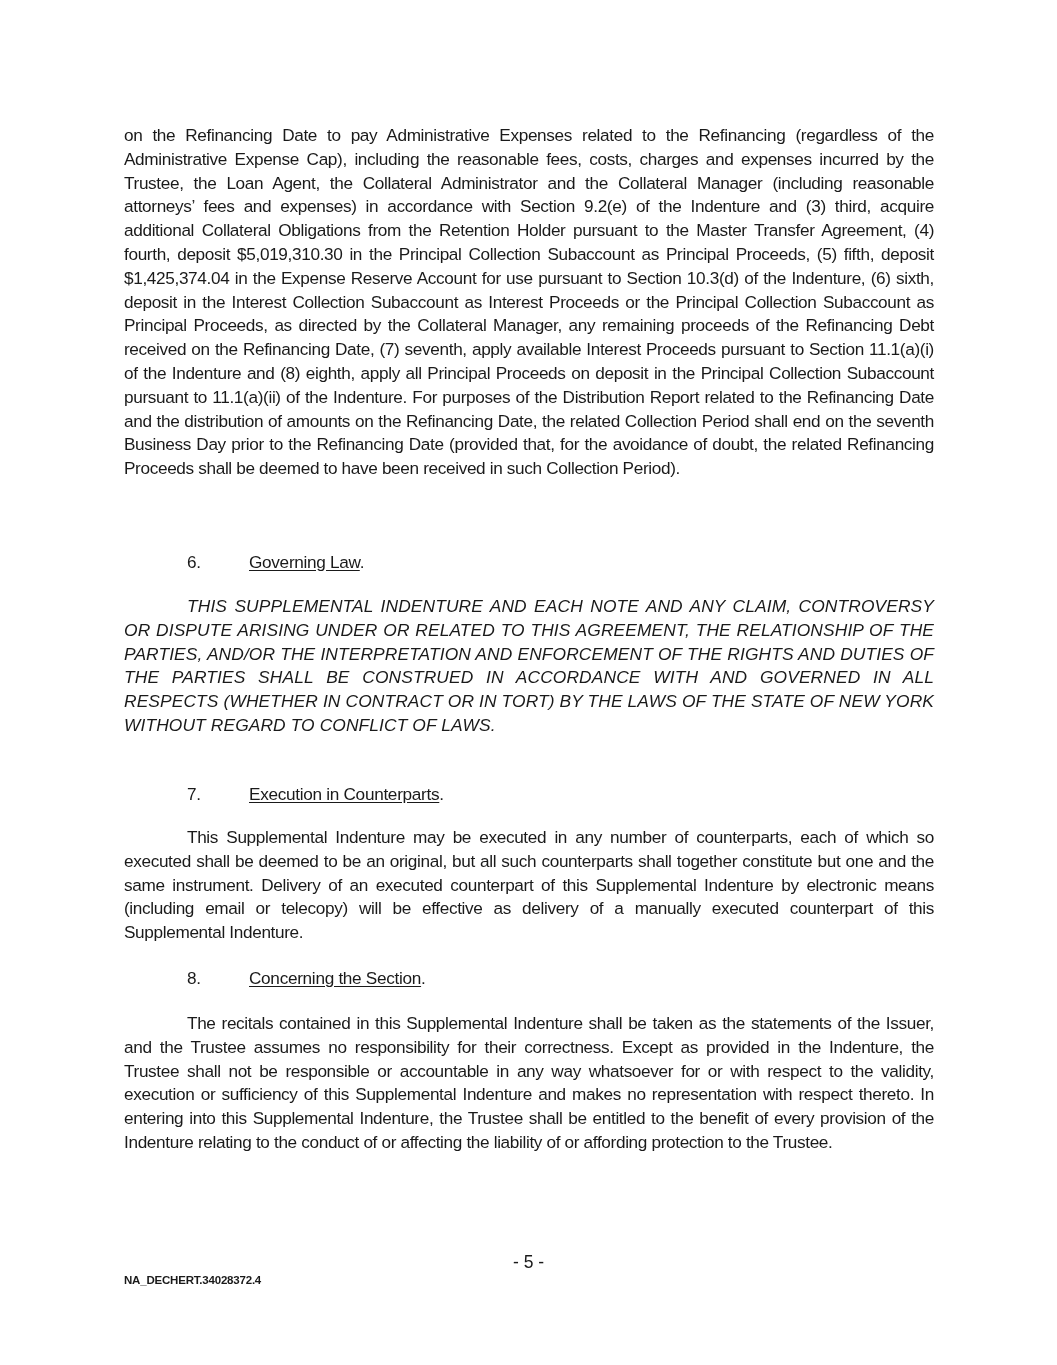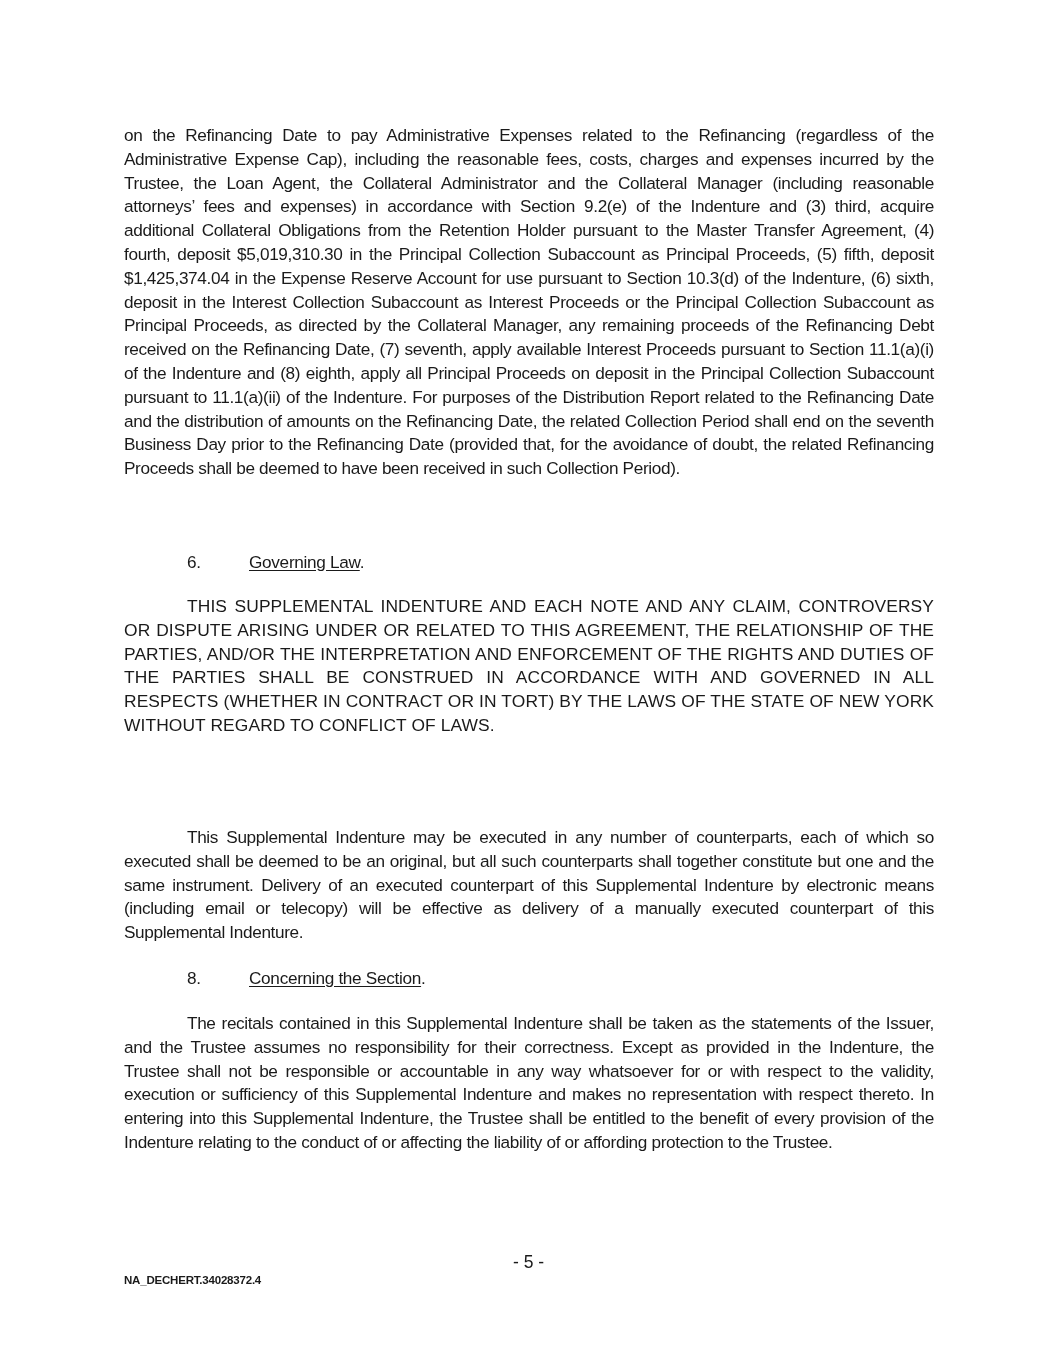--- a/index.html
+++ b/index.html
@@ -31,20 +31,21 @@
       text-align: justify;
       letter-spacing: -0.35px;
       word-spacing: 0px;
     }
     .text-block.indent {
       text-indent: 63px;
     }
     .text-block.caps {
       letter-spacing: 0.1px;
       font-size: 17.4px;
+      font-style: italic;
     }
     .heading {
       position: absolute;
       left: 187px;
       font-size: 17.2px;
       line-height: 23.8px;
       letter-spacing: -0.3px;
       white-space: nowrap;
     }
     .heading .num {
@@ -80,20 +81,23 @@
 
 <div class="page">
 
   <p class="text-block" style="top:124px;margin:0;">on the Refinancing Date to pay Administrative Expenses related to the Refinancing (regardless of the Administrative Expense Cap), including the reasonable fees, costs, charges and expenses incurred by the Trustee, the Loan Agent, the Collateral Administrator and the Collateral Manager (including reasonable attorneys’ fees and expenses) in accordance with Section 9.2(e) of the Indenture and (3) third, acquire additional Collateral Obligations from the Retention Holder pursuant to the Master Transfer Agreement, (4) fourth, deposit $5,019,310.30 in the Principal Collection Subaccount as Principal Proceeds, (5) fifth, deposit $1,425,374.04 in the Expense Reserve Account for use pursuant to Section 10.3(d) of the Indenture, (6) sixth, deposit in the Interest Collection Subaccount as Interest Proceeds or the Principal Collection Subaccount as Principal Proceeds, as directed by the Collateral Manager, any remaining proceeds of the Refinancing Debt received on the Refinancing Date, (7) seventh, apply available Interest Proceeds pursuant to Section 11.1(a)(i) of the Indenture and (8) eighth, apply all Principal Proceeds on deposit in the Principal Collection Subaccount pursuant to 11.1(a)(ii) of the Indenture. For purposes of the Distribution Report related to the Refinancing Date and the distribution of amounts on the Refinancing Date, the related Collection Period shall end on the seventh Business Day prior to the Refinancing Date (provided that, for the avoidance of doubt, the related Refinancing Proceeds shall be deemed to have been received in such Collection Period).</p>
 
   <div class="heading" style="top:551px;">
     <span class="num">6.</span><span class="title">Governing Law</span><span>.</span>
   </div>
   <p class="text-block indent caps" style="top:595px;margin:0;">THIS SUPPLEMENTAL INDENTURE AND EACH NOTE AND ANY CLAIM, CONTROVERSY OR DISPUTE ARISING UNDER OR RELATED TO THIS AGREEMENT, THE RELATIONSHIP OF THE PARTIES, AND/OR THE INTERPRETATION AND ENFORCEMENT OF THE RIGHTS AND DUTIES OF THE PARTIES SHALL BE CONSTRUED IN ACCORDANCE WITH AND GOVERNED IN ALL RESPECTS (WHETHER IN CONTRACT OR IN TORT) BY THE LAWS OF THE STATE OF NEW YORK WITHOUT REGARD TO CONFLICT OF LAWS.</p>
 
+  <div class="heading" style="top:783px;">
+    <span class="num">7.</span><span class="title">Execution in Counterparts</span><span>.</span>
+  </div>
   <p class="text-block indent" style="top:826px;margin:0;">This Supplemental Indenture may be executed in any number of counterparts, each of which so executed shall be deemed to be an original, but all such counterparts shall together constitute but one and the same instrument. Delivery of an executed counterpart of this Supplemental Indenture by electronic means (including email or telecopy) will be effective as delivery of a manually executed counterpart of this Supplemental Indenture.</p>
 
   <div class="heading" style="top:967px;">
     <span class="num">8.</span><span class="title">Concerning the Section</span><span>.</span>
   </div>
   <p class="text-block indent" style="top:1012px;margin:0;">The recitals contained in this Supplemental Indenture shall be taken as the statements of the Issuer, and the Trustee assumes no responsibility for their correctness. Except as provided in the Indenture, the Trustee shall not be responsible or accountable in any way whatsoever for or with respect to the validity, execution or sufficiency of this Supplemental Indenture and makes no representation with respect thereto. In entering into this Supplemental Indenture, the Trustee shall be entitled to the benefit of every provision of the Indenture relating to the conduct of or affecting the liability of or affording protection to the Trustee.</p>
 
   <div class="page-number">- 5 -</div>
   <div class="doc-id">NA_DECHERT.34028372.4</div>
 

